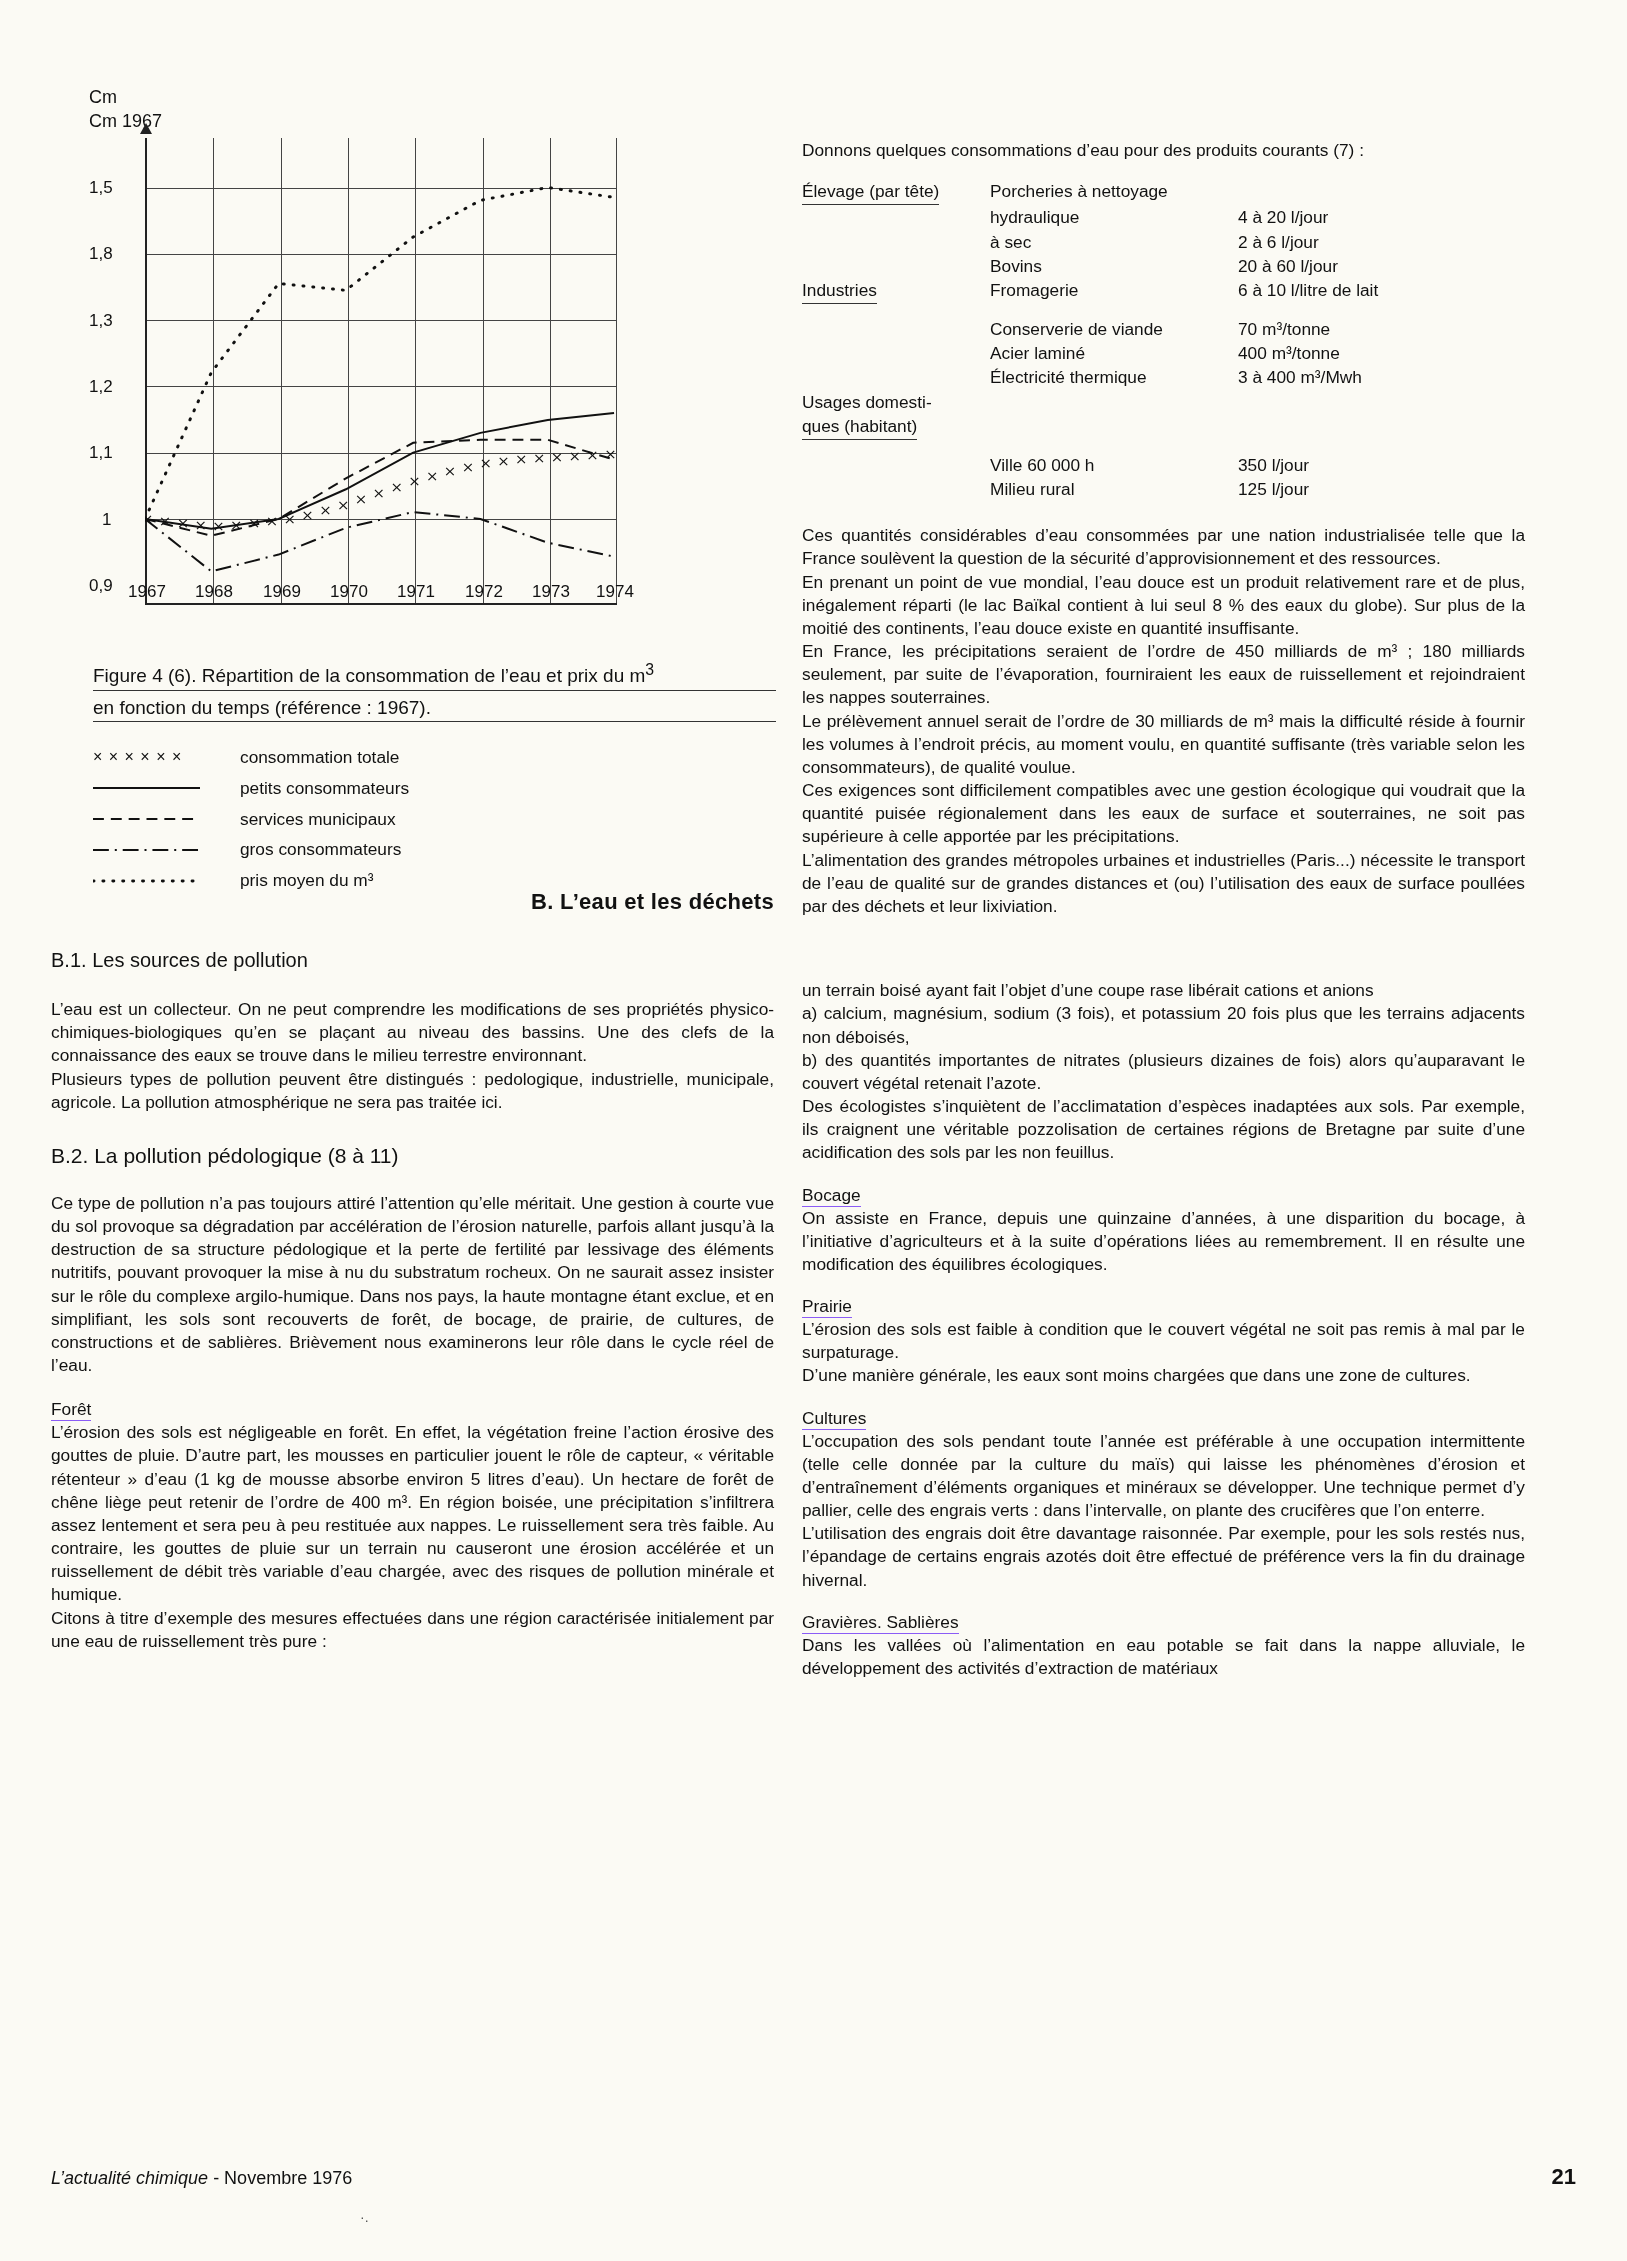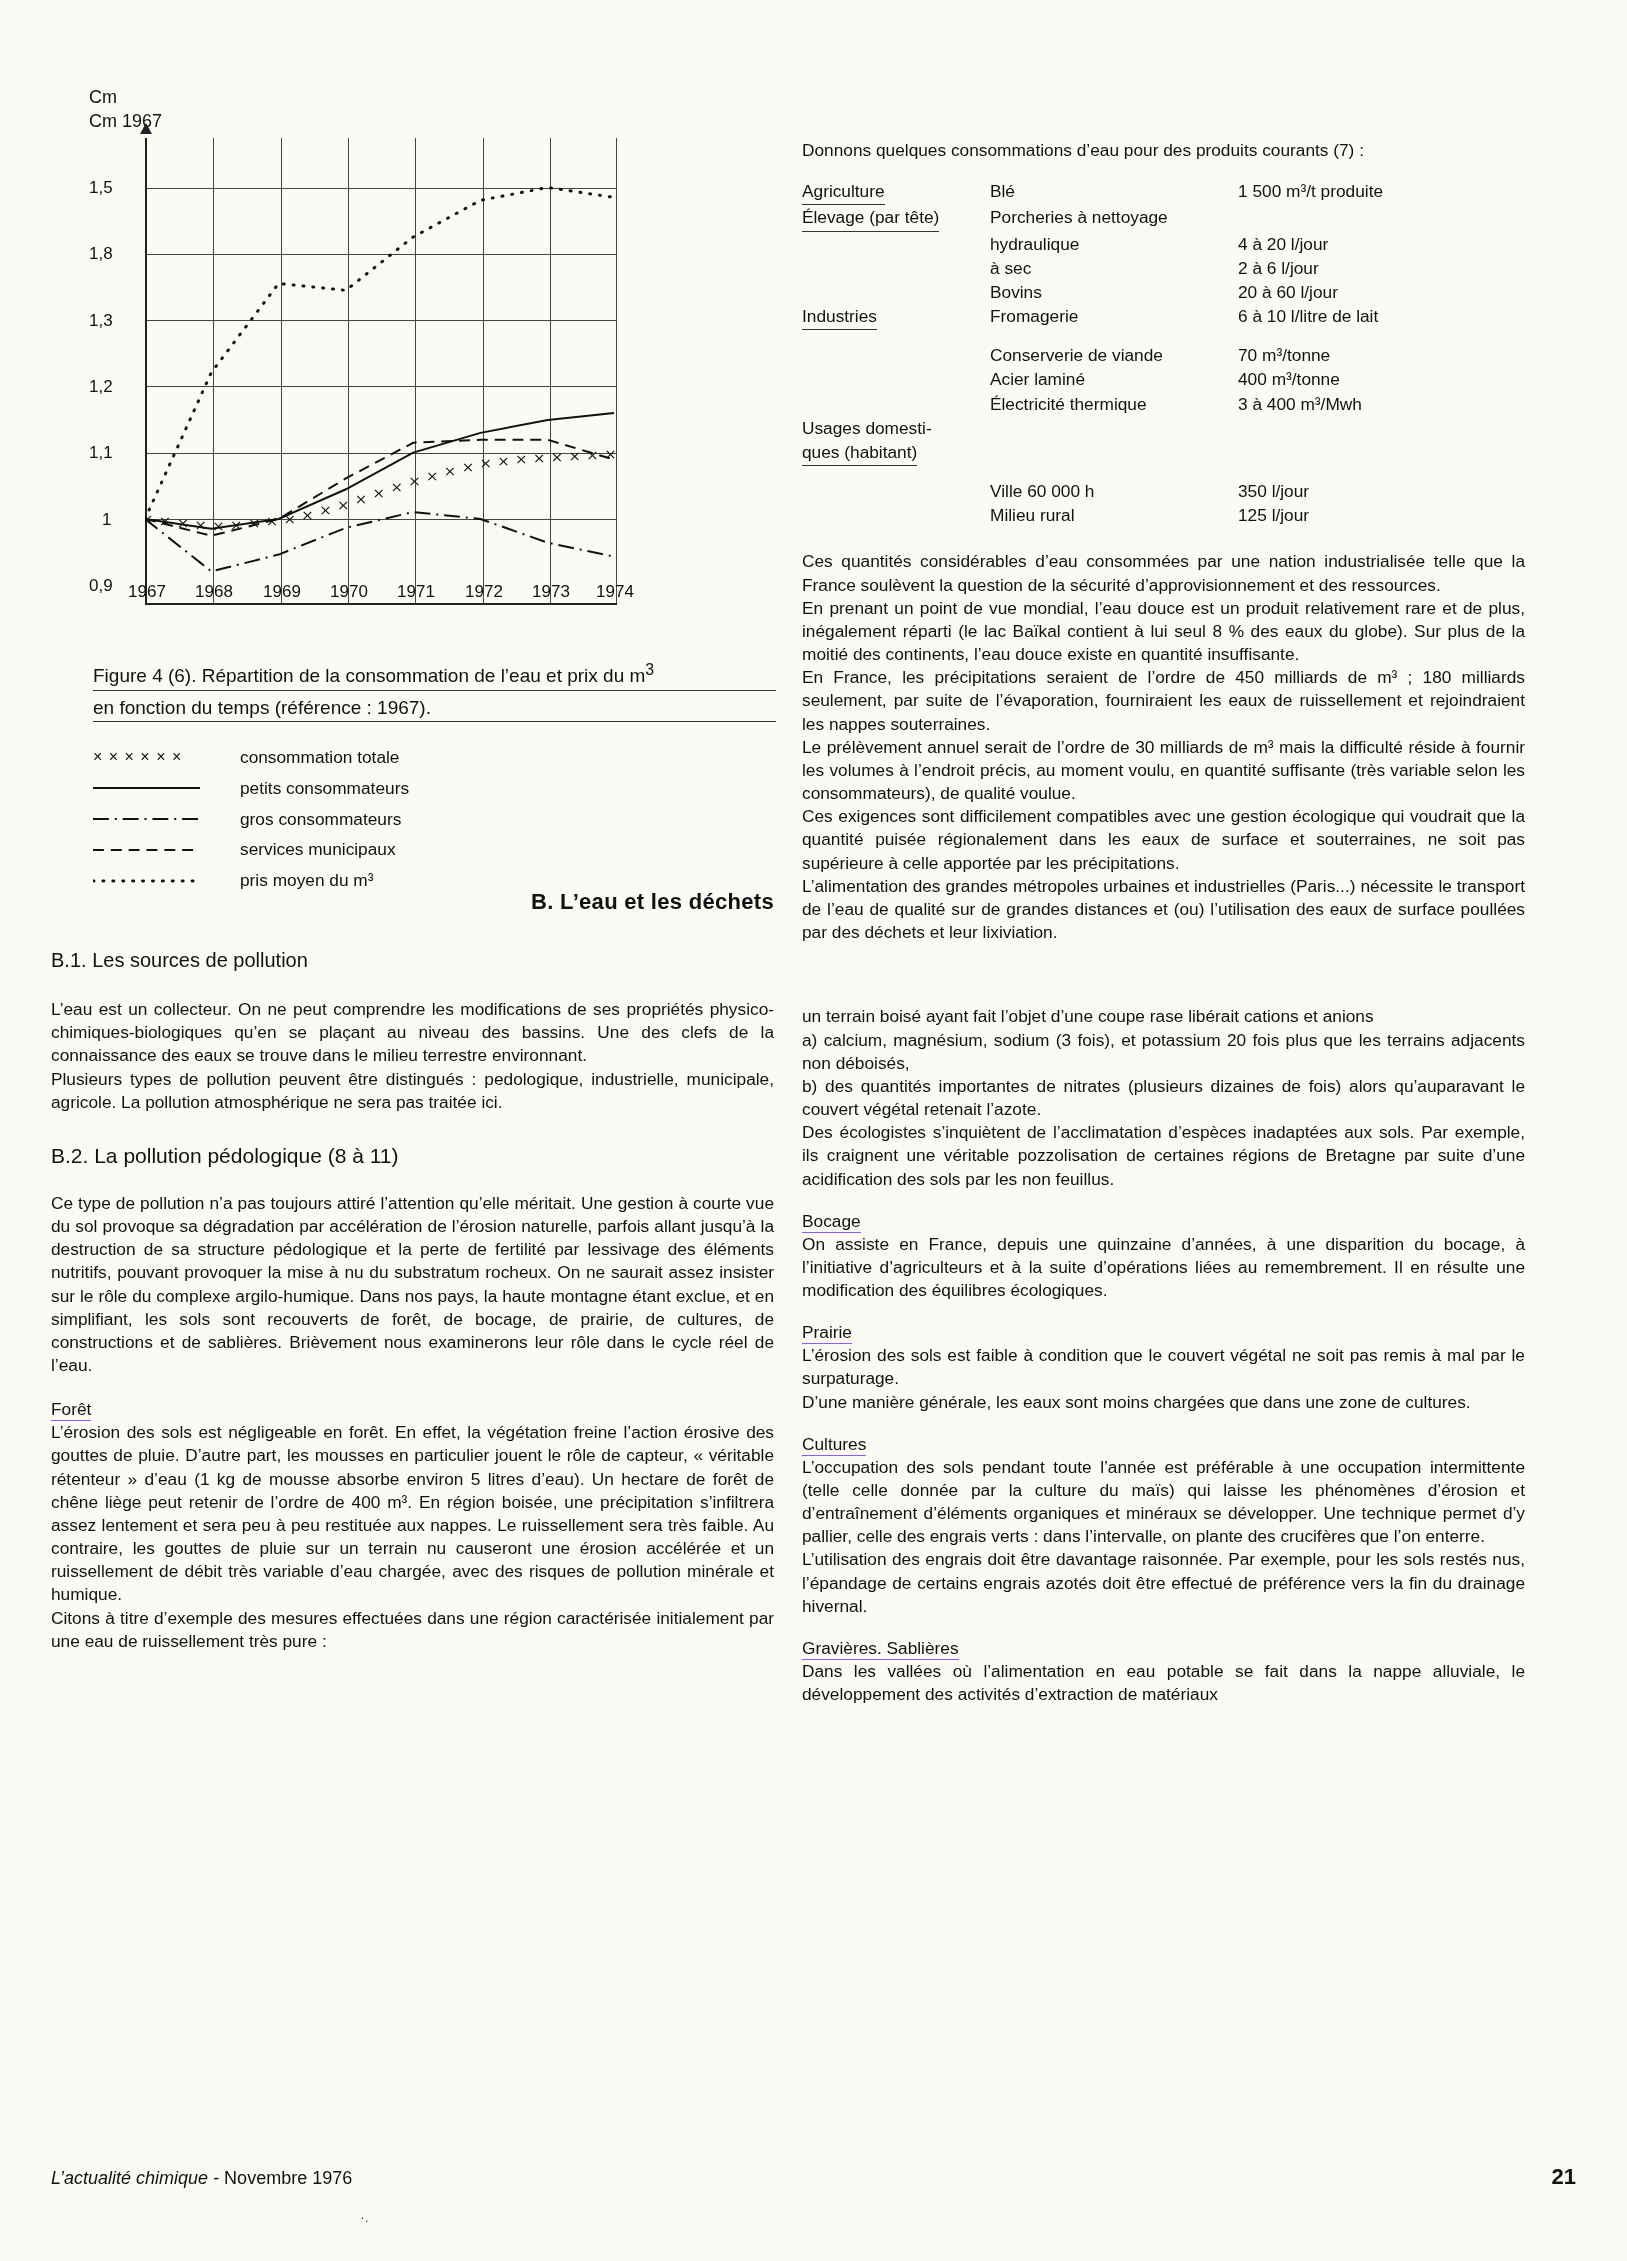--- a/index.html
+++ b/index.html
@@ -168,32 +168,32 @@
           <span class="legend-key">
             <svg width="107" height="10" viewBox="0 0 108 10">
                 <line x1="0" y1="5" x2="108" y2="5" stroke="#111" stroke-width="2"></line>
               </svg>
           </span>
           <span class="legend-txt">petits consommateurs</span>
         </div>
         <div class="legend-row">
           <span class="legend-key">
             <svg width="107" height="10" viewBox="0 0 108 10">
+                <line x1="0" y1="5" x2="108" y2="5" stroke="#111" stroke-width="2" stroke-dasharray="11 7"></line>
+              </svg>
+          </span>
+          <span class="legend-txt">services municipaux</span>
+        </div>
+        <div class="legend-row">
+          <span class="legend-key">
+            <svg width="107" height="10" viewBox="0 0 108 10">
                 <line x1="0" y1="5" x2="108" y2="5" stroke="#111" stroke-width="2" stroke-dasharray="16 6 2 6"></line>
               </svg>
           </span>
           <span class="legend-txt">gros consommateurs</span>
-        </div>
-        <div class="legend-row">
-          <span class="legend-key">
-            <svg width="107" height="10" viewBox="0 0 108 10">
-                <line x1="0" y1="5" x2="108" y2="5" stroke="#111" stroke-width="2" stroke-dasharray="11 7"></line>
-              </svg>
-          </span>
-          <span class="legend-txt">services municipaux</span>
         </div>
         <div class="legend-row">
           <span class="legend-key">
             <svg width="107" height="10" viewBox="0 0 108 10">
                 <line x1="0" y1="5" x2="108" y2="5" stroke="#111" stroke-width="3" stroke-dasharray="1 9" stroke-linecap="round"></line>
               </svg>
           </span>
           <span class="legend-txt">pris moyen du m³</span>
         </div>
       </div>
@@ -215,25 +215,20 @@
     <div><span class="small-head">Forêt</span></div>
     <p class="body">L’érosion des sols est négligeable en forêt. En effet, la végétation freine l’action érosive des gouttes de pluie. D’autre part, les mousses en particulier jouent le rôle de capteur, « véritable rétenteur » d’eau (1 kg de mousse absorbe environ 5 litres d’eau). Un hectare de forêt de chêne liège peut retenir de l’ordre de 400 m³. En région boisée, une précipitation s’infiltrera assez lentement et sera peu à peu restituée aux nappes. Le ruissellement sera très faible. Au contraire, les gouttes de pluie sur un terrain nu causeront une érosion accélérée et un ruissellement de débit très variable d’eau chargée, avec des risques de pollution minérale et humique.</p>
     <p class="body">Citons à titre d’exemple des mesures effectuées dans une région caractérisée initialement par une eau de ruissellement très pure :</p>
   </div>
 
   <div class="col-right">
     <p class="intro">Donnons quelques consommations d’eau pour des produits courants (7) :</p>
 
     <table class="cons">
       <tbody>
-          <tr>
-        <td class="c1"><span class="ul">Agriculture</span></td>
-        <td class="c2">Blé</td>
-        <td class="c3">1 500 m³/t produite</td>
-      </tr>
       <tr>
         <td class="c1"><span class="ul">Élevage (par tête)</span></td>
         <td class="c2">Porcheries     à     nettoyage</td>
         <td class="c3"></td>
       </tr>
       <tr>
         <td class="c1"></td>
         <td class="c2">hydraulique</td>
         <td class="c3">4 à 20 l/jour</td>
       </tr>

